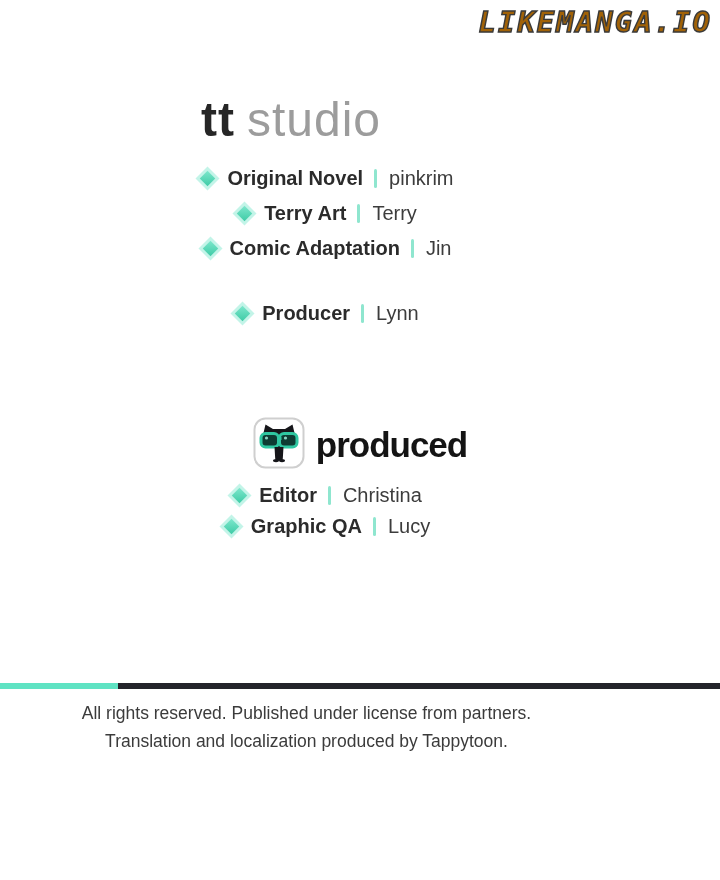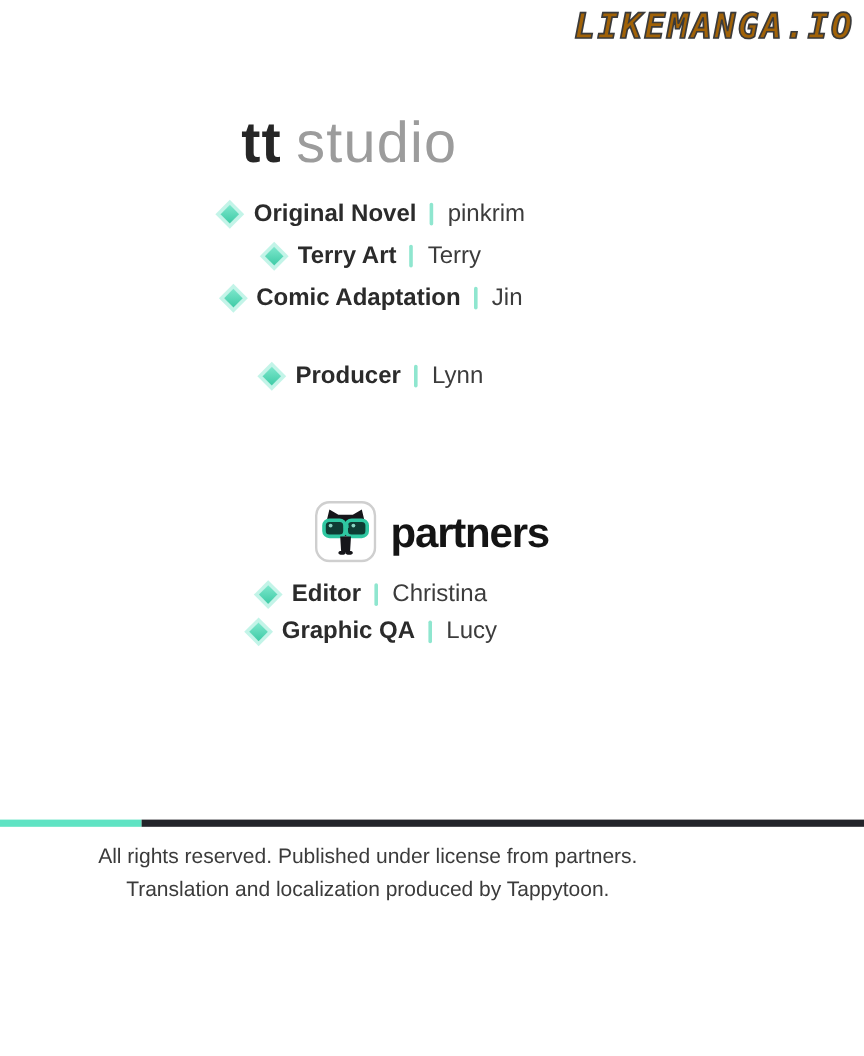--- a/index.html
+++ b/index.html
@@ -45,21 +45,21 @@
     letter-spacing: 1px;
     margin-right: 12px;
   }
   .studio-logo .studio {
     font-weight: 400;
     color: #9c9c9c;
     letter-spacing: 1px;
   }
 
   
-  .credits { position: absolute; left: 0; width: 624px; text-align: right; }
+  .credits { position: absolute; left: 16px; width: 624px; text-align: right; }
   .credits-primary { top: 161px; }
   .producer-block  { top: 296px; }
   .credits-secondary { top: 480px; }
   .credit-row {
     display: flex;
     justify-content: center;
     align-items: center;
     white-space: nowrap;
   }
   .credits-primary .credit-row, .producer-block .credit-row { height: 35px; }
@@ -189,21 +189,21 @@
         <rect x="8" y="16.5" width="17.5" height="13.5" rx="4.5" fill="#0e3c33" stroke="#2fc7a1" stroke-width="3"></rect>
         <rect x="26.5" y="16.5" width="17.5" height="13.5" rx="4.5" fill="#0e3c33" stroke="#2fc7a1" stroke-width="3"></rect>
         <line x1="24.5" y1="21.5" x2="28.5" y2="21.5" stroke="#2fc7a1" stroke-width="3"></line>
         <circle cx="13.5" cy="21" r="1.6" fill="#9ff0dc" opacity="0.85"></circle>
         <circle cx="32.5" cy="21" r="1.6" fill="#9ff0dc" opacity="0.85"></circle>
         <path d="M21.5 30 L30.5 30 L29.8 41.5 Q29.8 43.5 26 43.5 Q22.2 43.5 22.2 41.5 Z" fill="#16161a"></path>
         <ellipse cx="23" cy="43.6" rx="3" ry="1.7" fill="#16161a"></ellipse>
         <ellipse cx="29" cy="43.6" rx="3" ry="1.7" fill="#16161a"></ellipse>
       </svg>
     </span>
-    <span class="wordmark">partners</span>
+    <span class="wordmark">produced</span>
   </div>
 
   <div class="credits credits-secondary">
     <div class="credit-row">
       <span class="diamond"></span>
       <span class="role">Editor</span>
       <span class="sep-bar"></span>
       <span class="cname">Christina</span>
     </div>
     <div class="credit-row">

